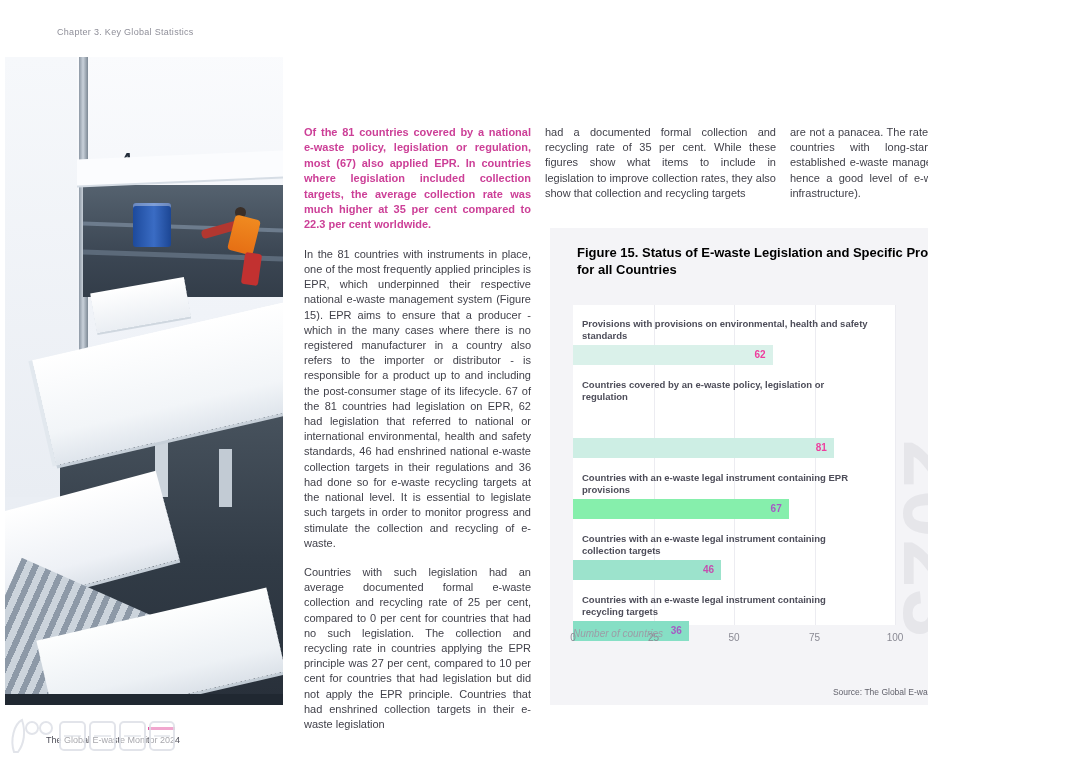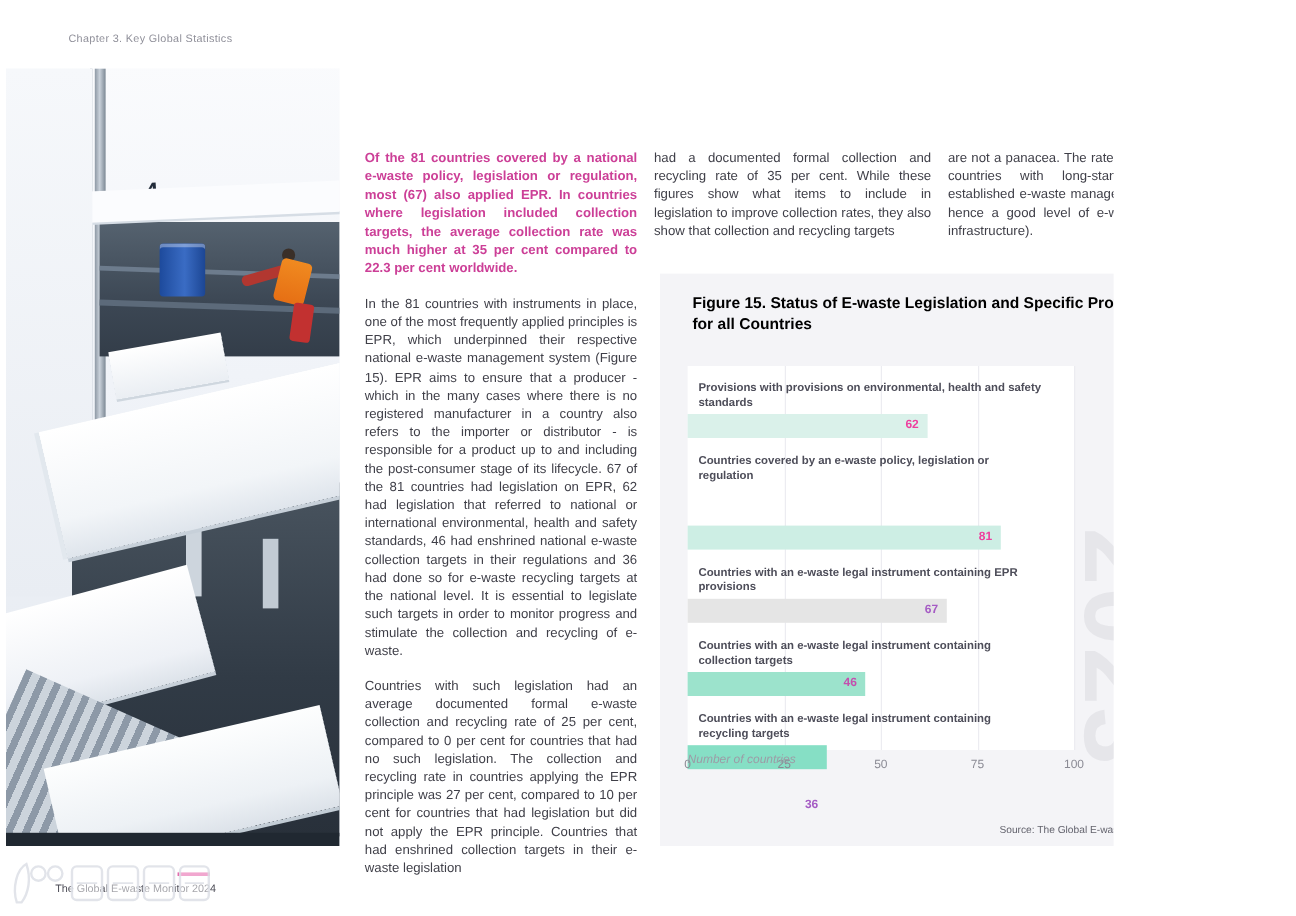--- a/index.html
+++ b/index.html
@@ -132,34 +132,34 @@
           </div>
         </div>
         <div class="bar-row">
           <div class="bar-label">Countries covered by an e-waste policy, legislation or regulation</div>
           <div class="bar-fill" style="width: 81%; background: rgb(205, 238, 228); margin-top: 36px;">
             <span class="bar-value" style="color: rgb(238, 62, 158);">81</span>
           </div>
         </div>
         <div class="bar-row">
           <div class="bar-label">Countries with an e-waste legal instrument containing EPR provisions</div>
-          <div class="bar-fill" style="width: 67%; background: #e5e5e5; padding-left: 16px;">
+          <div class="bar-fill" style="width: 67%; background: #86efac; padding-left: 16px;">
             <span class="bar-value" style="color: rgb(165, 91, 196);">67</span>
           </div>
         </div>
         <div class="bar-row">
           <div class="bar-label">Countries with an e-waste legal instrument containing collection targets</div>
           <div class="bar-fill" style="width: 46%; background: rgb(156, 227, 204);">
             <span class="bar-value" style="color: rgb(196, 79, 174);">46</span>
           </div>
         </div>
         <div class="bar-row">
           <div class="bar-label">Countries with an e-waste legal instrument containing recycling targets</div>
           <div class="bar-fill" style="width: 36%; background: rgb(134, 223, 197);">
-            <span class="bar-value" style="color: rgb(165, 91, 196); margin-top: 40px;">36</span>
+            <span class="bar-value" style="color: rgb(165, 91, 196);">36</span>
           </div>
         </div>
       </div>
     <div class="ticks">
         <span class="tick" style="left: 0%;">0</span>
         <span class="tick" style="left: 25%;">25</span>
         <span class="tick" style="left: 50%;">50</span>
         <span class="tick" style="left: 75%;">75</span>
         <span class="tick" style="left: 100%;">100</span>
       </div>

